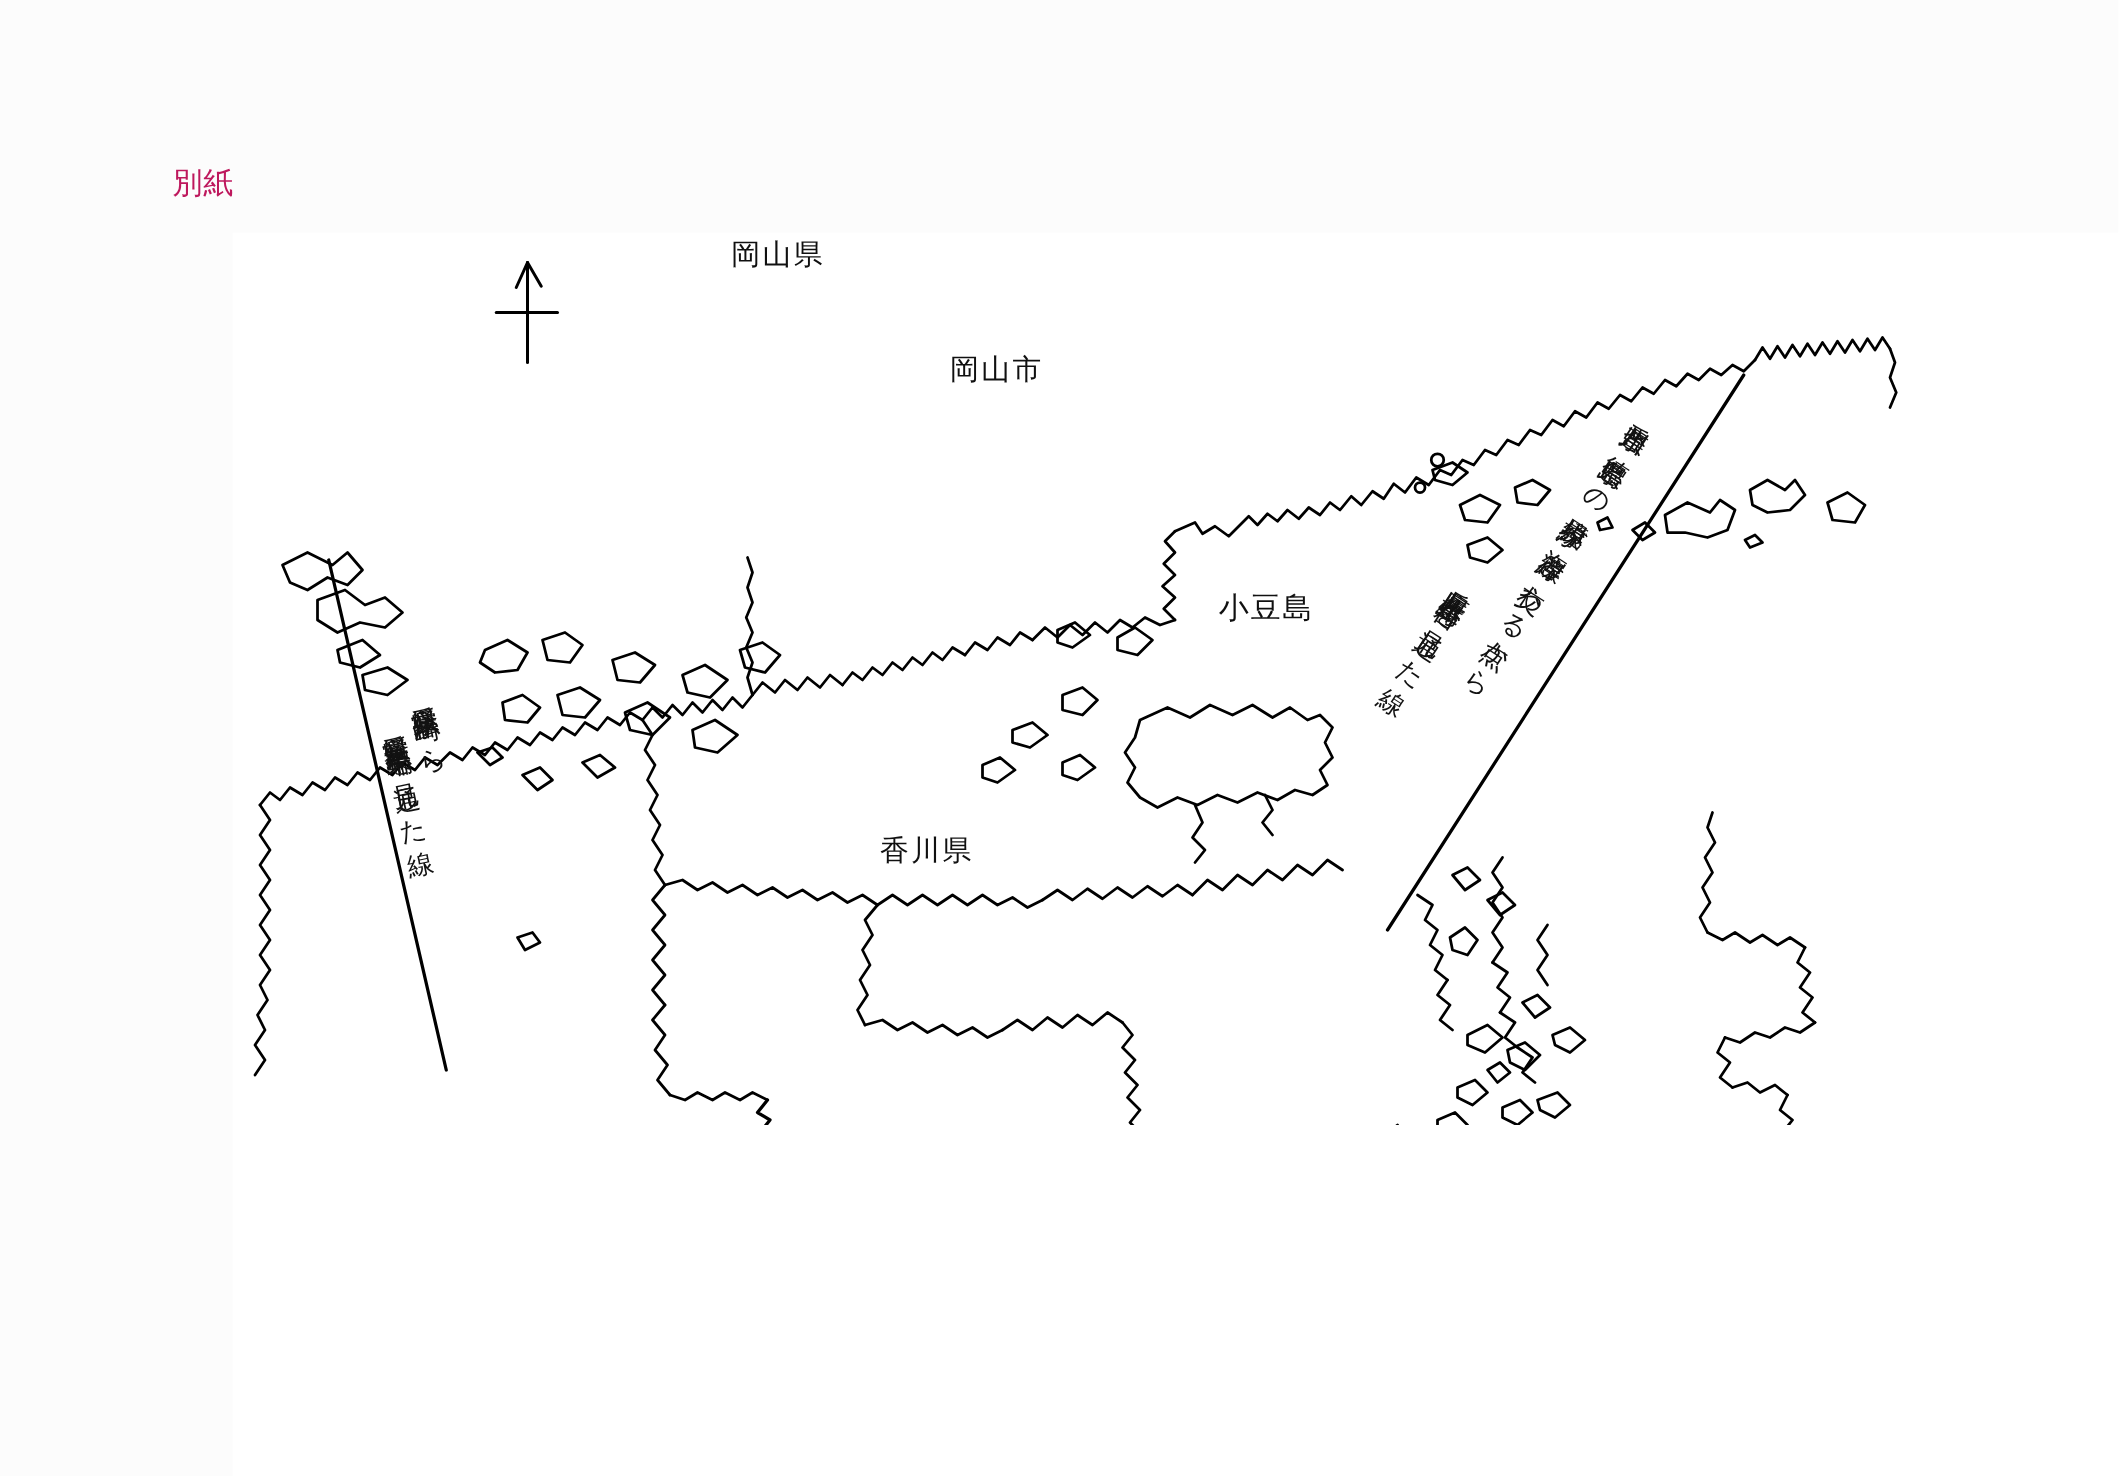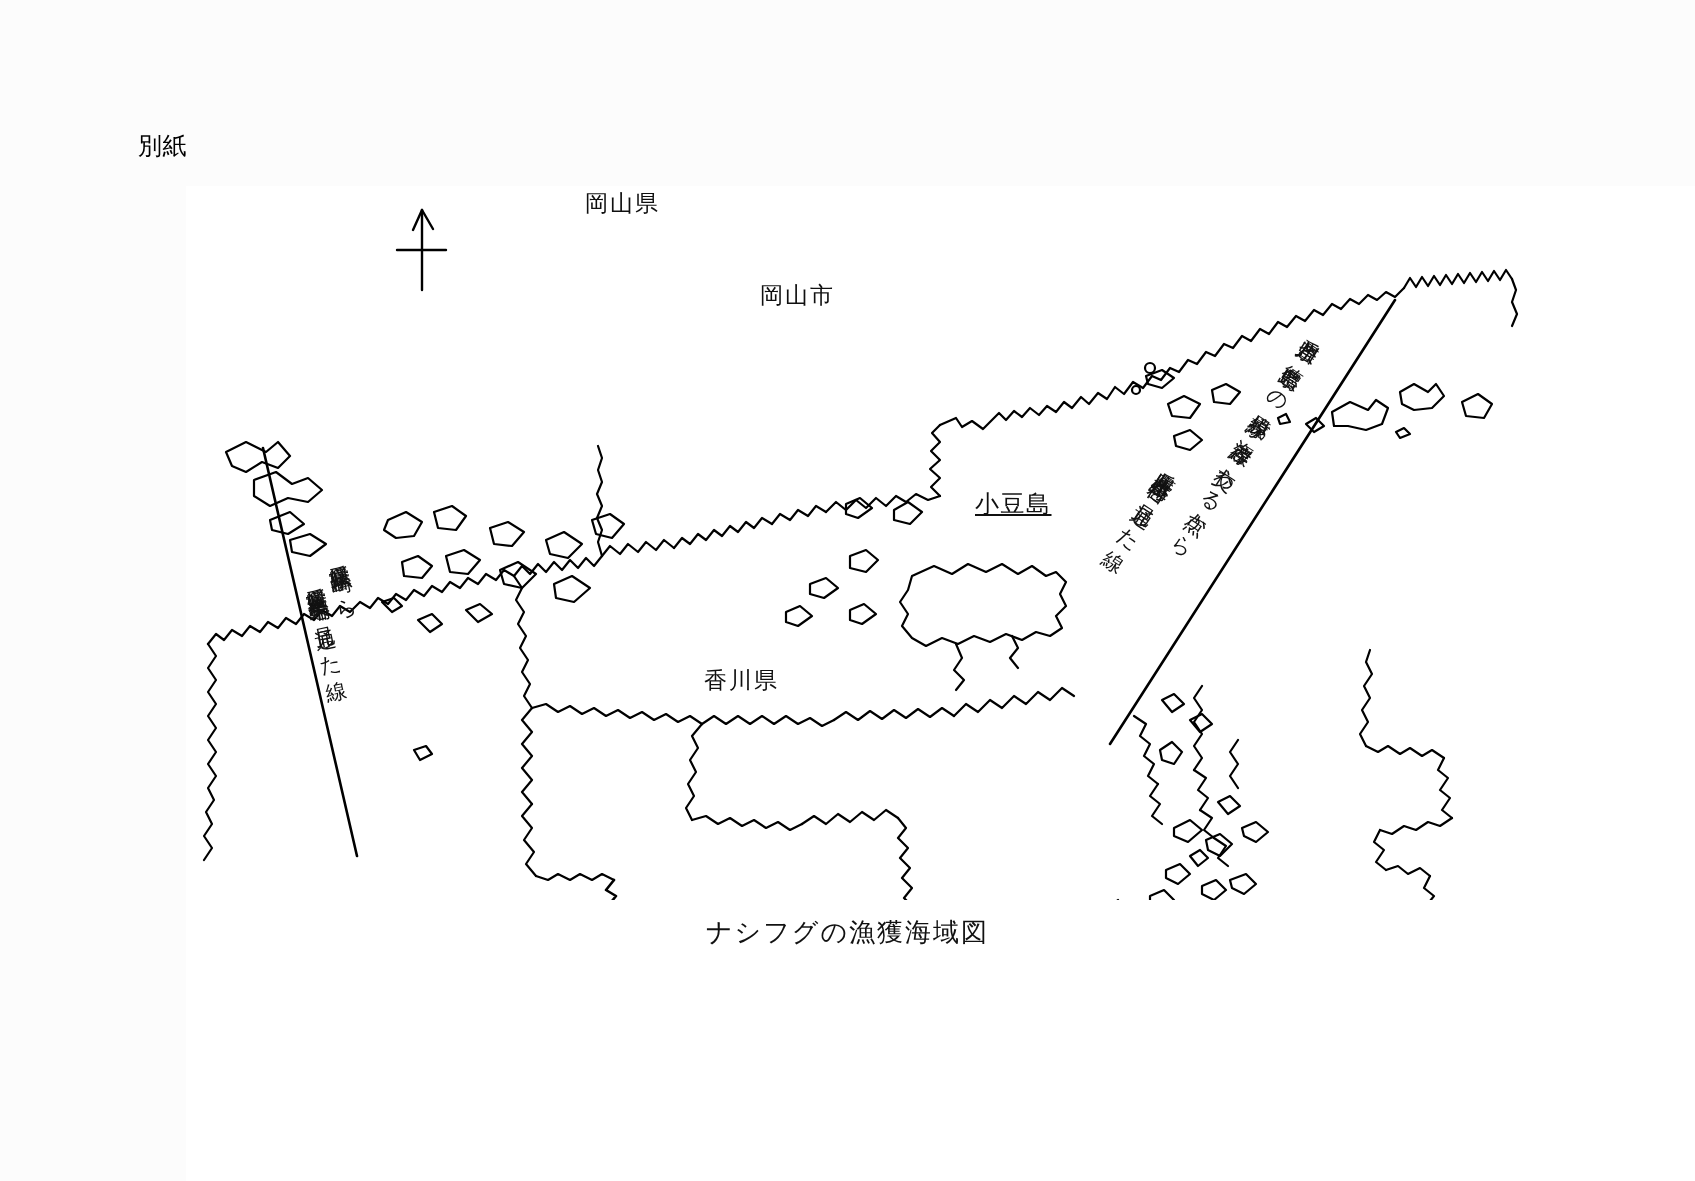--- a/index.html
+++ b/index.html
@@ -33,21 +33,21 @@
     background: #fcfcfc;
   }
   .doc-header {
     position: absolute;
     left: 138px;
     top: 133px;
     font-size: 24px;
     line-height: 1.1;
     letter-spacing: 0.5px;
     white-space: nowrap;
-    color: #000000;
+    color: #be185d;
   }
   .map-stage {
     position: absolute;
     left: 150px;
     top: 180px;
     width: 1400px;
     height: 720px;
   }
   .map-stage svg {
     display: block;
@@ -303,28 +303,27 @@
           <line x1="1245" y1="120" x2="960" y2="564"></line>
         </g>
 
       </g>
     </svg>
 
     <div class="map-label" style="left:435px; top:8px;">岡山県</div>
 
     <div class="map-label" style="left:610px; top:100px;text-align:center;">岡山市</div>
 
-    <div class="map-label small" style="left:825px; top:308px;text-decoration:underline;">小豆島</div>
+    <div class="map-label small" style="left:825px; top:290px;">小豆島</div>
 
     <div class="map-label" style="left:554px; top:485px;font-family:Liberation Mono, monospace;">香川県</div>
 
     <div class="rot-label" style="left:170px; top:372px; transform: rotate(-12deg);">愛媛県仏崎から</div>
 
     <div class="rot-label" style="left:147px; top:395px; transform: rotate(-12deg);">愛媛県魚島東端を見通した線</div>
 
     <div class="rot-label" style="left:1162px; top:140px; transform: rotate(33deg);">香川県と徳島県との境界線が海岸線と交わる点から</div>
 
     <div class="rot-label" style="left:1018px; top:272px; transform: rotate(33deg);">兵庫県上島灯台を見通した線</div>
   </div>
 
-  <div class="caption">ナシフグの漁獲海域図</div>
 
 </div>
 
 </body></html>

